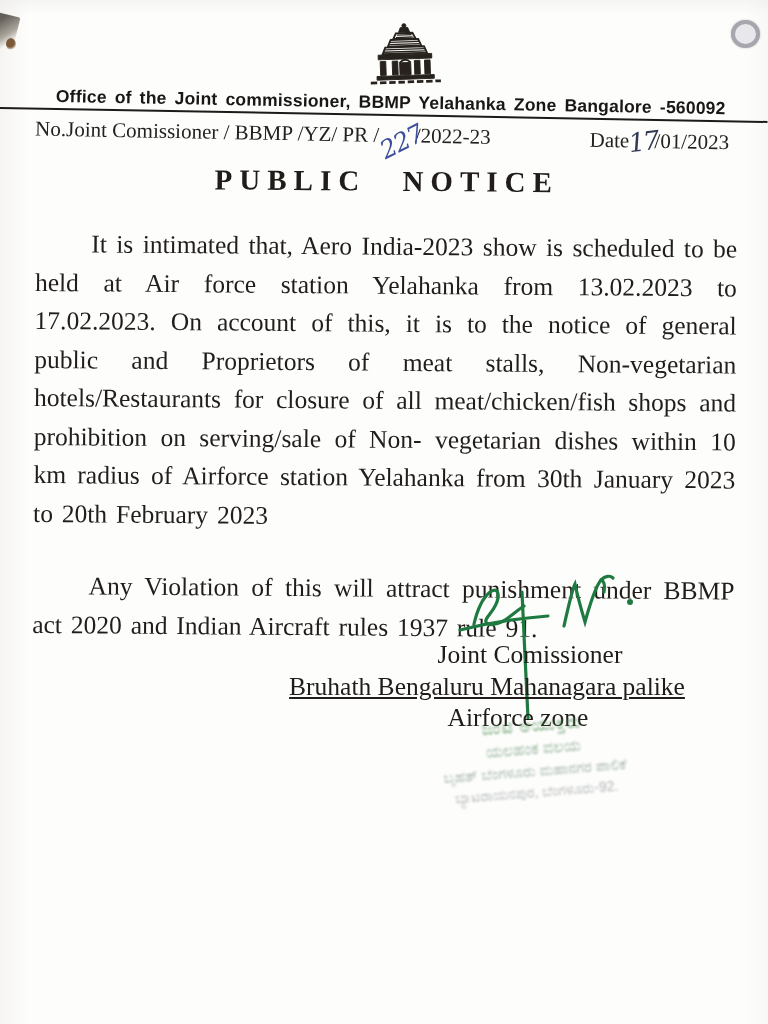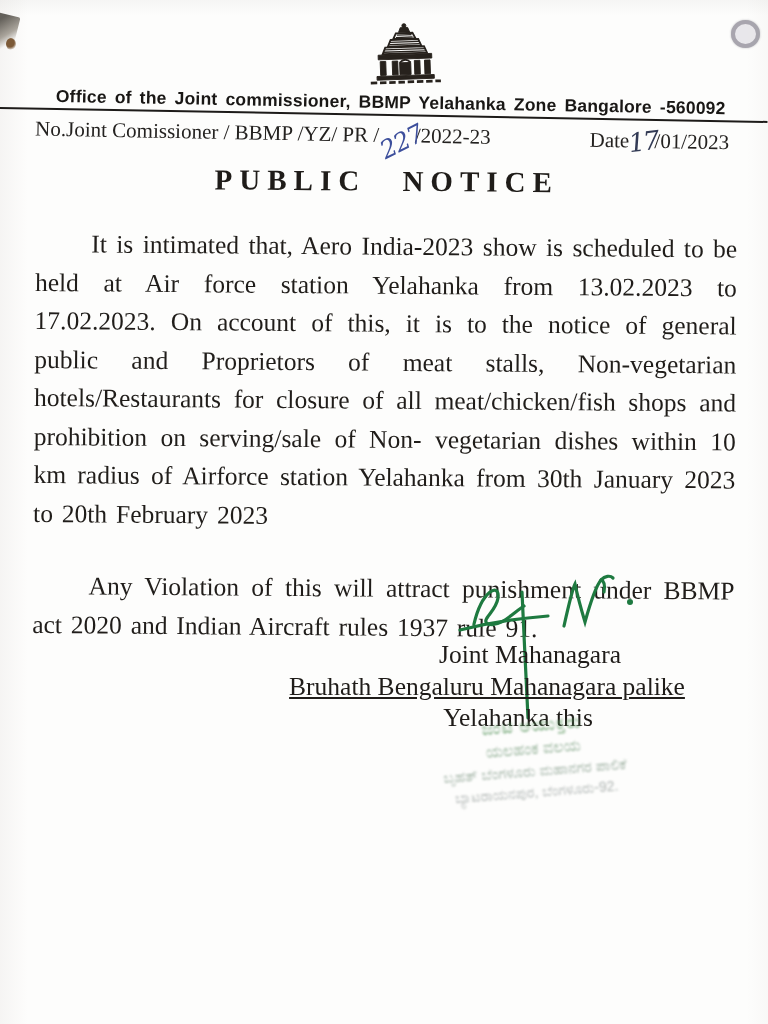--- a/index.html
+++ b/index.html
@@ -144,22 +144,22 @@
   <g fill="none" stroke="#1e7a40" stroke-width="3.2" stroke-linecap="round">
     <path d="M22 52 C30 18 48 10 46 26 C44 40 28 48 36 52 C48 56 62 40 72 34"></path>
     <path d="M8 58 C40 50 70 46 96 44"></path>
     <path d="M70 20 C72 60 74 110 76 146"></path>
     <path d="M112 54 C116 36 120 18 123 12 C126 26 130 40 133 50 C138 32 144 14 149 8 C152 9 153 14 152 20"></path>
     <path d="M149 8 C153 4 158 3 161 6"></path>
   </g>
   <circle cx="178" cy="30" r="3" fill="#1e7a40"></circle>
 </svg>
 
-<div class="sig-line sig-line-1">Joint Mahanagara</div>
+<div class="sig-line sig-line-1">Joint Comissioner</div>
 <div class="sig-line sig-line-2">Bruhath Bengaluru Mahanagara palike</div>
-<div class="sig-line sig-line-3">Yelahanka this</div>
+<div class="sig-line sig-line-3">Airforce zone</div>
 
 <div class="stamp">
   <div class="stamp-l1">ಜಂಟಿ ಆಯುಕ್ತರು</div>
   <div class="stamp-l2">ಯಲಹಂಕ ವಲಯ</div>
   <div class="stamp-l3">ಬೃಹತ್ ಬೆಂಗಳೂರು ಮಹಾನಗರ ಪಾಲಿಕೆ</div>
   <div class="stamp-l4">ಬ್ಯಾಟರಾಯನಪುರ, ಬೆಂಗಳೂರು-92.</div>
 </div>
 
 </body></html>

